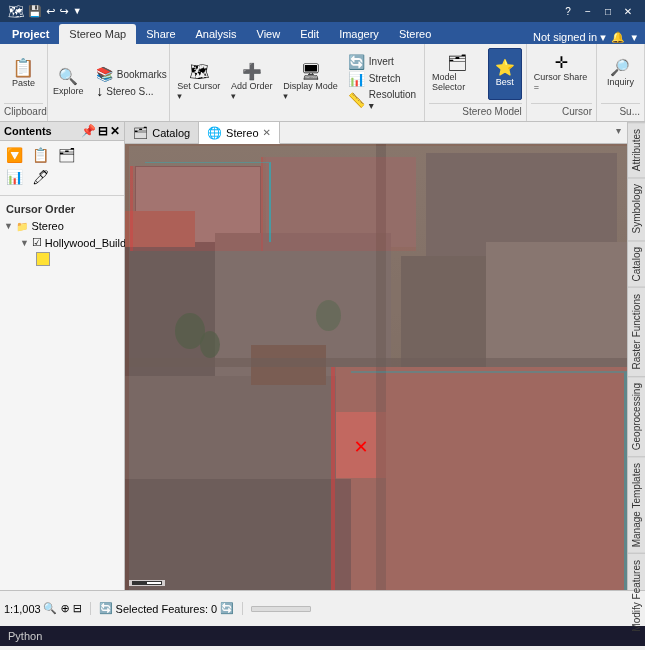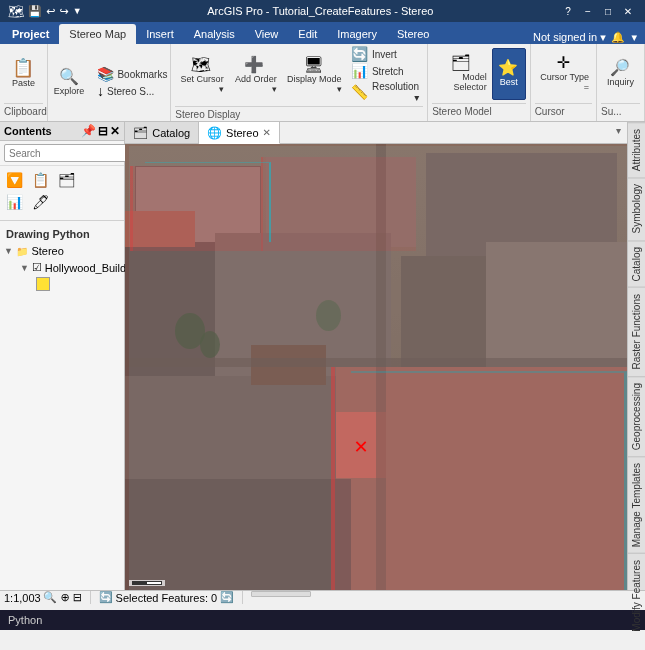--- a/index.html
+++ b/index.html
@@ -58,40 +58,40 @@
       min-width: 50px;
     }
     .ribbon-group-content {
       display: flex;
       flex: 1;
       align-items: center;
       justify-content: center;
       gap: 2px;
     }
     .ribbon-group-label {
-      text-align: left;
+      text-align: right;
       color: #555;
       font-size: 10px;
       padding-bottom: 2px;
       border-top: 1px solid #d0d0d0;
       margin-top: 2px;
       padding-top: 2px;
     }
     .ribbon-btn {
       display: flex;
       flex-direction: column;
       align-items: center;
       justify-content: center;
       cursor: pointer;
       padding: 2px 3px;
       border-radius: 2px;
       min-width: 32px;
     }
     .ribbon-btn .icon { font-size: 18px; line-height: 1; }
-    .ribbon-btn .label { font-size: 9px; color: #333; text-align: right; margin-top: 1px; }
+    .ribbon-btn .label { font-size: 9px; color: #333; text-align: left; margin-top: 1px; }
     .ribbon-btn-large { min-width: 40px; min-height: 52px; }
     .ribbon-btn-small {
       flex-direction: row;
       min-width: 60px;
       padding: 1px 4px;
       justify-content: flex-start;
       gap: 3px;
     }
     .ribbon-btn-small .icon { font-size: 14px; }
     .ribbon-btn-small .label { font-size: 10px; margin-top: 0; }
@@ -238,23 +238,23 @@
       cursor: pointer;
       color: #333;
       border-bottom: 1px solid #c0c0c0;
       white-space: nowrap;
     }
 
     
     .status-bar {
       background: #f0f0f0;
       border-top: 1px solid #c0c0c0;
-      height: 20px;
-      display: flex;
-      align-items: flex-start;
+      height: 36px;
+      display: flex;
+      align-items: center;
       padding: 0 4px;
       gap: 8px;
       font-size: 10px;
     }
     .status-item {
       display: flex;
       align-items: center;
       gap: 3px;
       border-right: 1px solid #ccc;
       padding-right: 8px;
@@ -289,33 +289,32 @@
 <body>
 
 <div class="title-bar">
   <div class="title-bar-icons">
     <span style="font-size:13px;">🗺</span>
     <span style="color:white;cursor:pointer;font-size:11px;">💾</span>
     <span style="color:white;cursor:pointer;font-size:11px;">↩</span>
     <span style="color:white;cursor:pointer;font-size:11px;">↪</span>
     <span style="color:white;cursor:pointer;font-size:9px;">▼</span>
   </div>
-  <div class="title-bar-text">ArcGIS Pro - Tutorial_CreateFeatures - Stereo</div>
   <div class="title-bar-controls">
     <div class="title-btn">?</div>
     <div class="title-btn">−</div>
     <div class="title-btn">□</div>
     <div class="title-btn close">✕</div>
   </div>
 </div>
 
 <div class="ribbon-tabs">
   <div class="ribbon-tab" style="font-weight:bold;">Project</div>
   <div class="ribbon-tab active">Stereo Map</div>
-  <div class="ribbon-tab">Insert</div>
+  <div class="ribbon-tab">Share</div>
   <div class="ribbon-tab">Analysis</div>
   <div class="ribbon-tab">View</div>
   <div class="ribbon-tab">Edit</div>
   <div class="ribbon-tab">Imagery</div>
   <div class="ribbon-tab">Stereo</div>
   <div style="flex:1;"></div>
   <div style="display:flex;align-items:center;padding:0 8px;gap:6px;color:white;font-size:10px;">
     <span style="cursor:pointer;">Not signed in ▾</span>
     <span style="cursor:pointer;">🔔</span>
     <span style="cursor:pointer;">▾</span>
@@ -375,42 +374,41 @@
         <div class="ribbon-btn ribbon-btn-small">
           <span class="icon">📊</span>
           <span class="label">Stretch</span>
         </div>
         <div class="ribbon-btn ribbon-btn-small">
           <span class="icon">📏</span>
           <span class="label">Resolution ▾</span>
         </div>
       </div>
     </div>
-    <div class="ribbon-group-label">Stereo Display</div>
   </div>
 
   <div class="ribbon-group" style="min-width:90px;">
     <div class="ribbon-group-content">
       <div class="ribbon-btn ribbon-btn-large" style="min-width:40px;">
         <span class="icon" style="font-size:16px;">🗂</span>
         <span class="label">Model Selector</span>
       </div>
       <div class="ribbon-btn ribbon-btn-large" style="min-width:34px;background:#2b579a;border:1px solid #1a3a7a;">
         <span class="icon" style="font-size:16px;color:white;">⭐</span>
         <span class="label" style="color:white;">Best</span>
       </div>
     </div>
     <div class="ribbon-group-label">Stereo Model</div>
   </div>
 
   <div class="ribbon-group" style="min-width:60px;">
     <div class="ribbon-group-content">
       <div class="ribbon-btn ribbon-btn-large">
         <span class="icon" style="font-size:16px;">✛</span>
-        <span class="label">Cursor Type =</span>
+        <span class="label">Cursor Share =</span>
       </div>
     </div>
     <div class="ribbon-group-label">Cursor</div>
   </div>
 
   <div class="ribbon-group" style="min-width:48px;">
     <div class="ribbon-group-content">
       <div class="ribbon-btn ribbon-btn-large">
         <span class="icon" style="font-size:16px;">🔎</span>
         <span class="label">Inquiry</span>
@@ -424,37 +422,33 @@
 
   <div class="sidebar">
     <div class="sidebar-header">
       <span>Contents</span>
       <div class="sidebar-header-icons">
         <span style="cursor:pointer;font-size:12px;">📌</span>
         <span style="cursor:pointer;font-size:12px;">⊟</span>
         <span style="cursor:pointer;font-size:12px;">✕</span>
       </div>
     </div>
-    <div class="search-bar">
-      <input class="search-input" type="text" placeholder="Search" style="">
-      <span class="search-btn">🔍</span>
-    </div>
     <div class="sidebar-tools">
       <div class="sidebar-tool-row">
         <span class="sidebar-tool">🔽</span>
         <span class="sidebar-tool">📋</span>
         <span class="sidebar-tool">🗂</span>
       </div>
       <div class="sidebar-tool-row">
         <span class="sidebar-tool">📊</span>
         <span class="sidebar-tool">🖊</span>
       </div>
     </div>
     <div class="sidebar-divider"></div>
-    <div class="drawing-order">Drawing Python</div>
+    <div class="drawing-order">Cursor Order</div>
 
     <div class="layer-item">
       <span class="layer-expand">▼</span>
       <span class="layer-icon">📁</span>
       <span>Stereo</span>
     </div>
 
     <div class="layer-item" style="padding-left:20px;">
       <span class="layer-expand">▼</span>
       <span style="font-size:11px;">☑</span>

